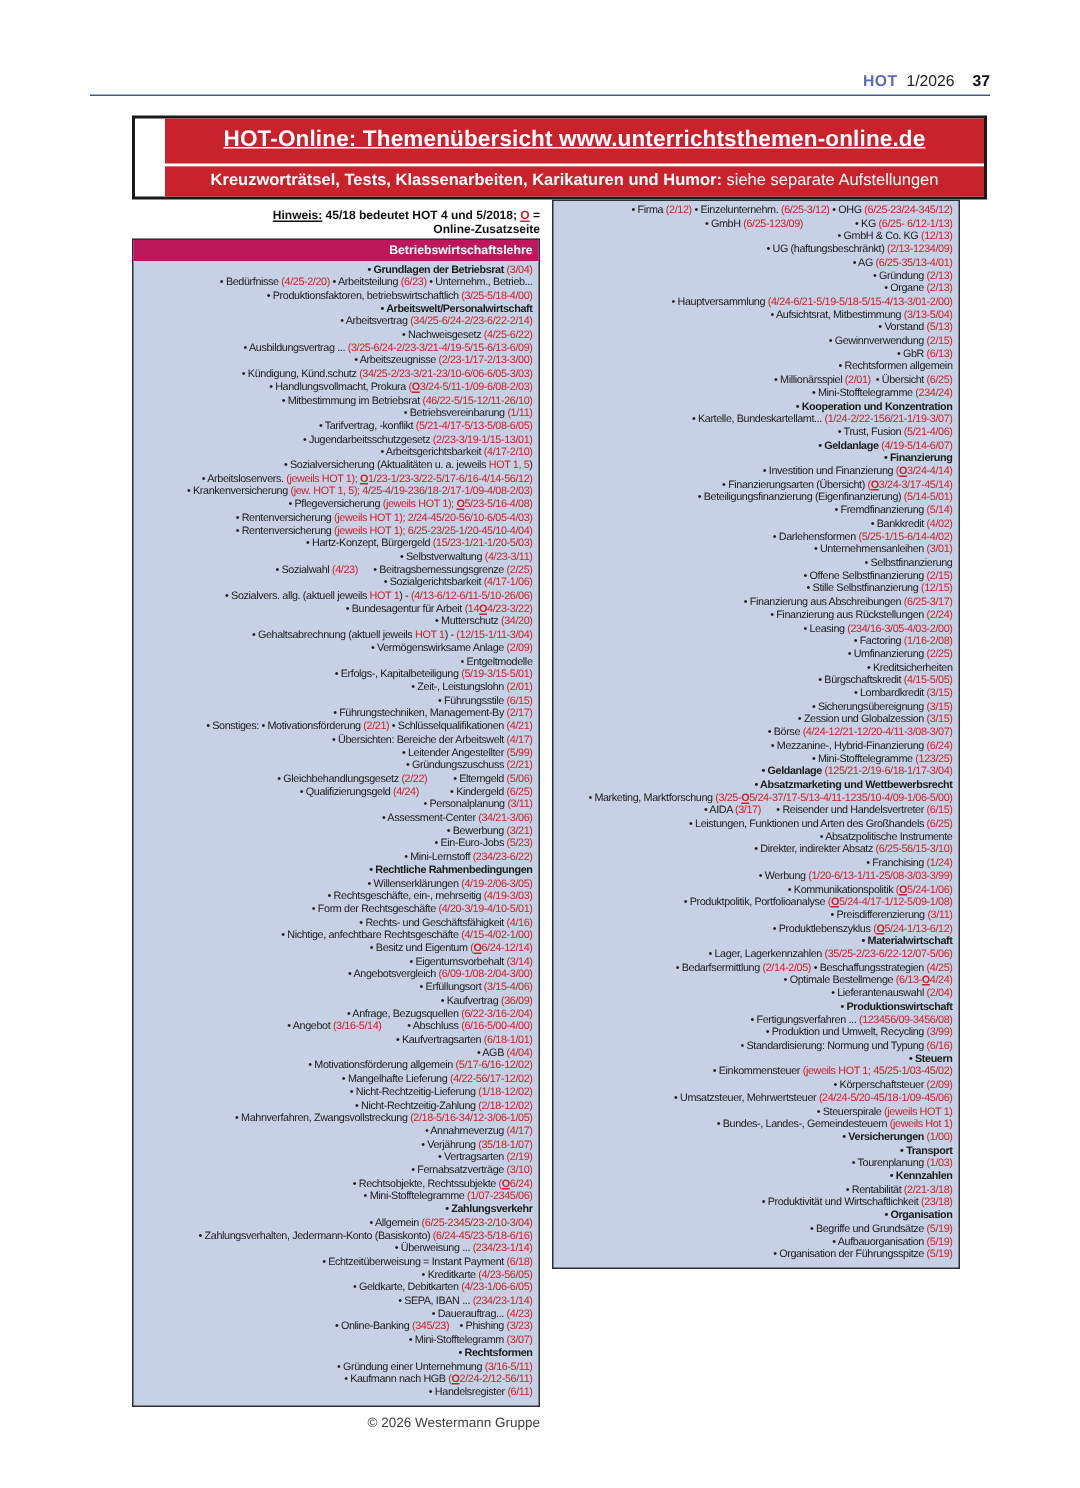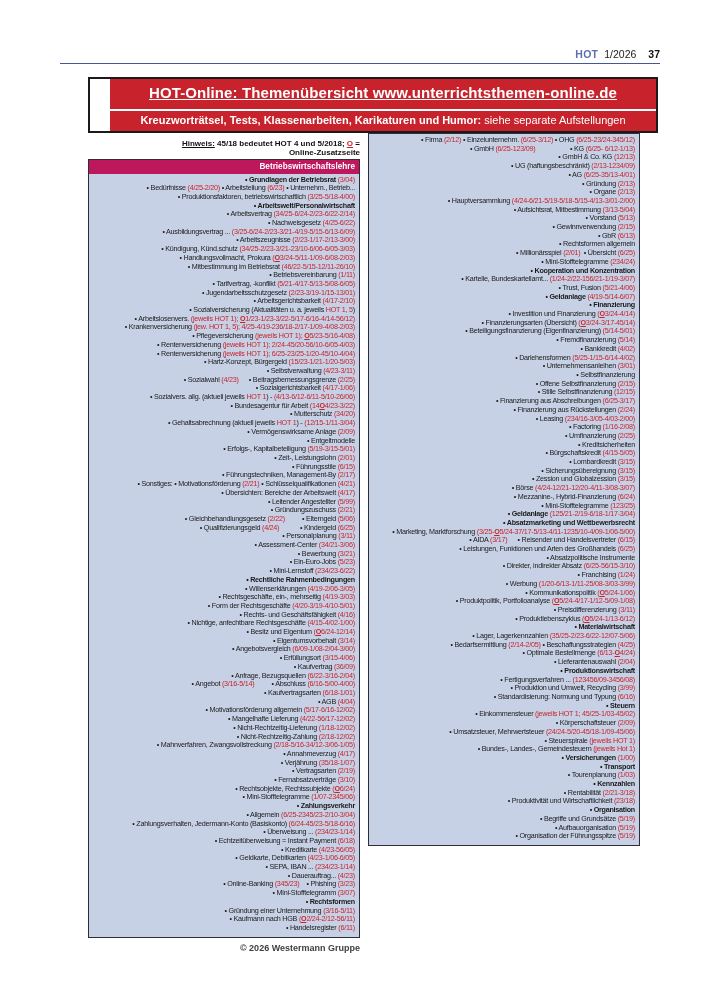--- a/index.html
+++ b/index.html
@@ -33,21 +33,21 @@
   .ln{font-size:7.2px;line-height:8.7px;letter-spacing:-0.25px;}
   .i0{padding-left:8px;text-indent:-8px;}
   .i1{padding-left:19px;text-indent:-8px;}
   .i2{padding-left:28px;text-indent:-8px;}
   .i3{padding-left:37px;text-indent:-8px;}
   .seg-k{color:#1a1a1a;}
   .seg-r{color:#c8232c;}
   .seg-o{color:#c8232c;font-weight:bold;text-decoration:underline;}
   .b .seg-k{font-weight:bold;}
   
-  .copyright{margin:5px 0 0 88px;font-size:9px;color:#3f3f3f;font-weight:bold;}
+  .copyright{margin:5px 0 0 88px;font-size:9px;color:#3f3f3f;}
 </style>
 </head>
 <body>
 
 <div class="masthead">
   <span class="mh-brand">HOT</span>
   <span class="mh-issue">1/2026</span>
   <span class="mh-page">37</span>
 </div>
 <hr class="rule">

